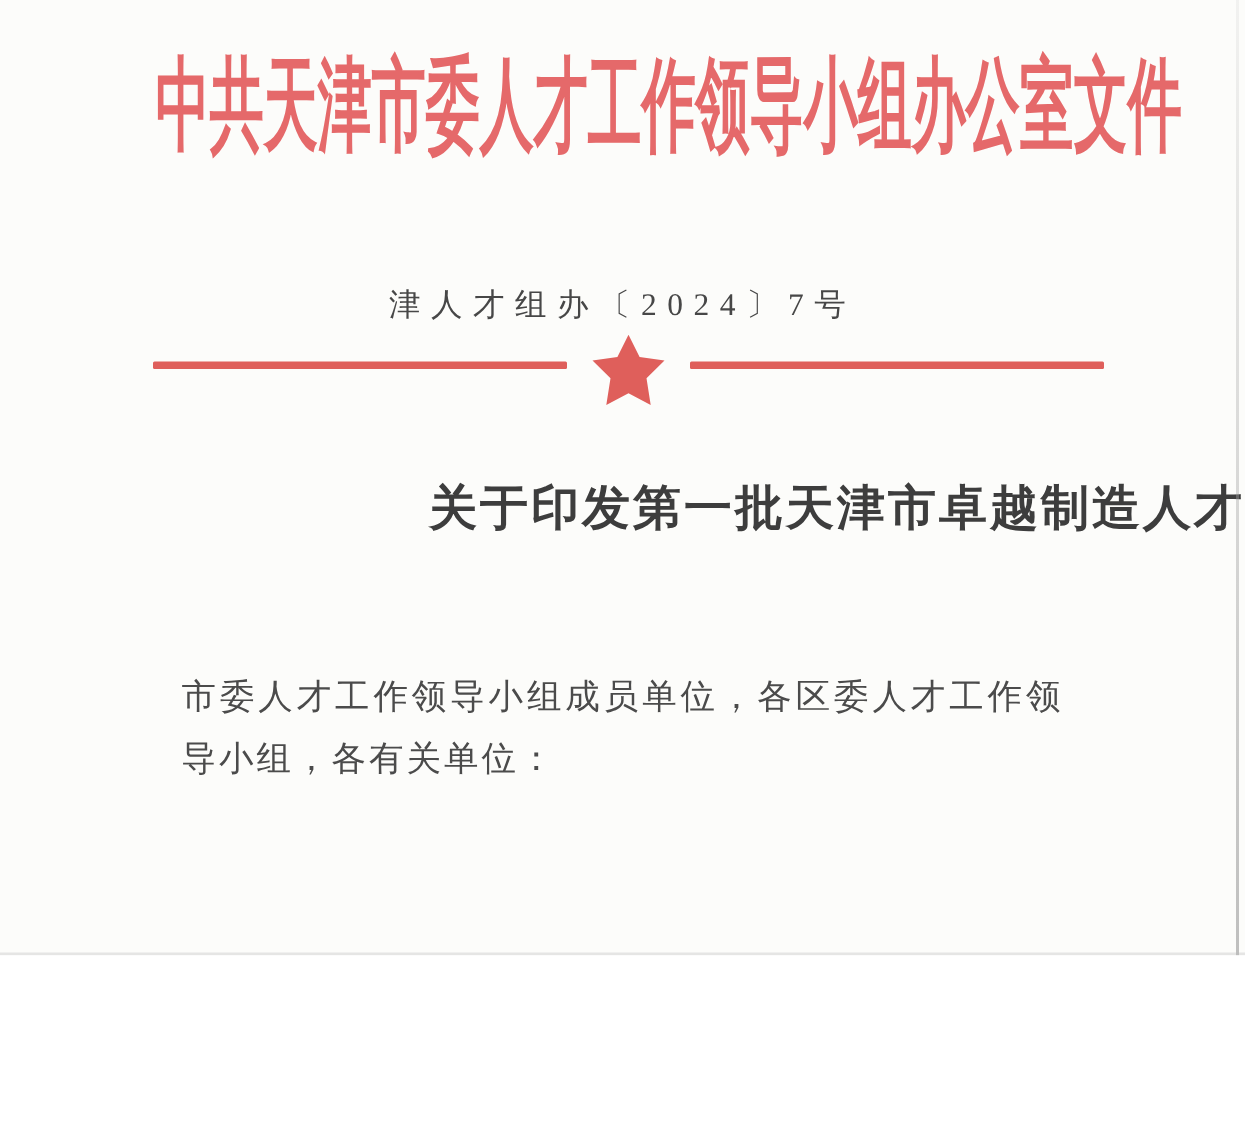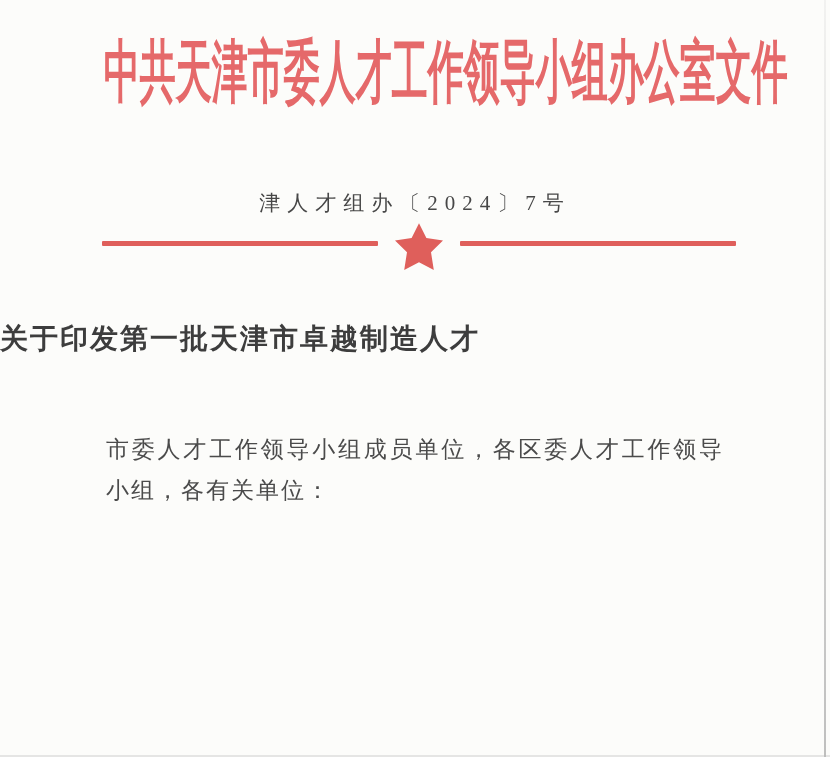--- a/index.html
+++ b/index.html
@@ -3,21 +3,21 @@
 <meta charset="utf-8">
 <style>
   html, body {
     margin: 0;
     padding: 0;
     background: #ffffff;
   }
   .page {
     position: relative;
     width: 830px;
-    height: 757px;
+    height: 637px;
     background: #fcfcfa;
     overflow: hidden;
     font-family: "Liberation Serif", "DejaVu Serif", serif;
   }
 
   
   .header-title {
     position: absolute;
     top: 48px;
     left: 0;
@@ -68,42 +68,42 @@
     align-items: center;
     transform: translateY(3px);
   }
 
   
   .doc-title {
     position: absolute;
     top: 315px;
     left: 0;
     width: 100%;
-    text-align: left;
-    font-size: 28px;
+    text-align: right;
+    font-size: 32px;
     line-height: 47px;
     font-weight: bold;
     letter-spacing: 2px;
     color: #3d3d3d;
   }
 
   
   .body-block {
     position: absolute;
     top: 429px;
     left: 106px;
     width: 618px;
     font-size: 23px;
     line-height: 41px;
     color: #4b4b4b;
     letter-spacing: 2px;
     text-align: justify;
     text-justify: inter-character;
   }
-  .body-block p { margin: 0; }
+  .body-block p { margin: 15px; }
   .para-indent { text-indent: 2em; }
 
   
   .edge-right {
     position: absolute;
     top: 0;
     right: 4px;
     width: 2px;
     height: 100%;
     background: linear-gradient(to bottom, rgba(200,200,200,0.2), rgba(150,150,150,0.6));

